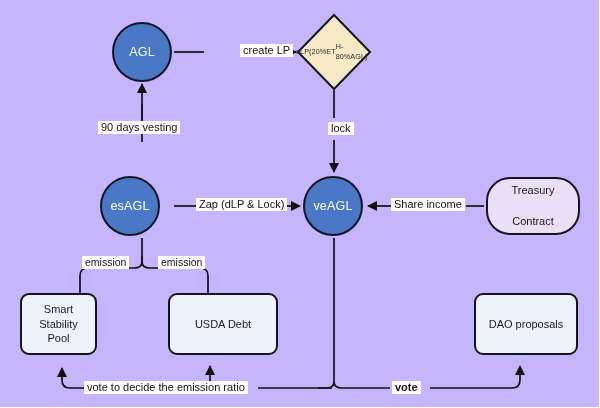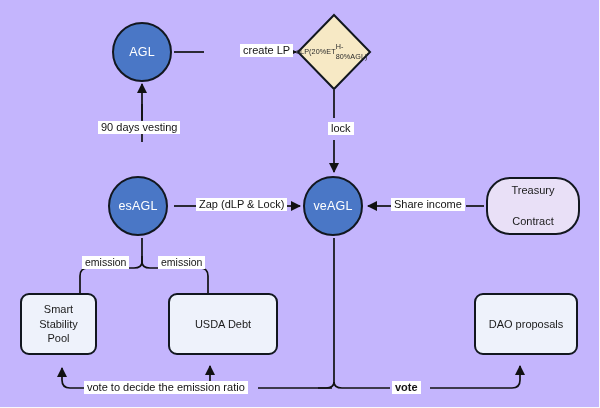--- a/index.html
+++ b/index.html
@@ -160,21 +160,21 @@
   <div class="diamond-wrap" style="left:296px; top:13px; width:76px; height:78px;">
     <svg class="diamond-shape" viewBox="0 0 76 78" xmlns="http://www.w3.org/2000/svg">
       <polygon points="38,2 74,39 38,76 2,39" fill="#f7e9c5" stroke="#12171f" stroke-width="2"></polygon>
     </svg>
     <div class="diamond-label">
       <span>dLP(20%ET</span>
       <span>H-80%AGL)</span>
     </div>
   </div>
 
-  <div class="node circle" style="left:108px; top:176px; width:60px; height:60px;">
+  <div class="node circle" style="left:100px; top:176px; width:60px; height:60px;">
     <span>esAGL</span>
   </div>
 
   <div class="node circle" style="left:303px; top:176px; width:60px; height:60px;">
     <span>veAGL</span>
   </div>
 
   <div class="node box lavender" style="left:486px; top:177px; width:94px; height:58px; flex-direction:column;">
     <span>Treasury</span>
     <span>Contract</span>

